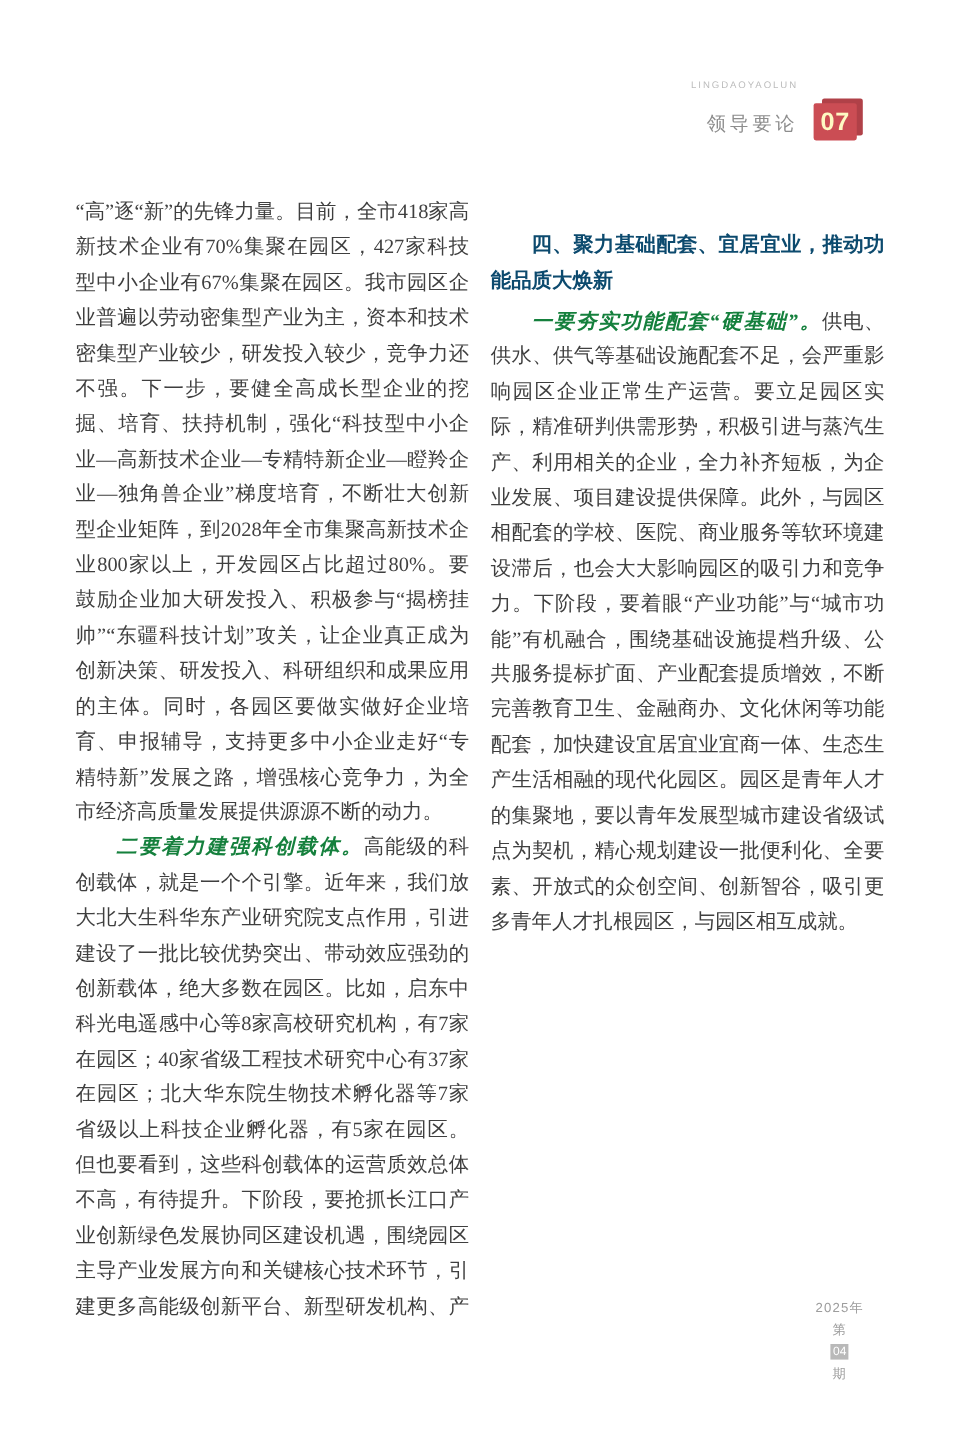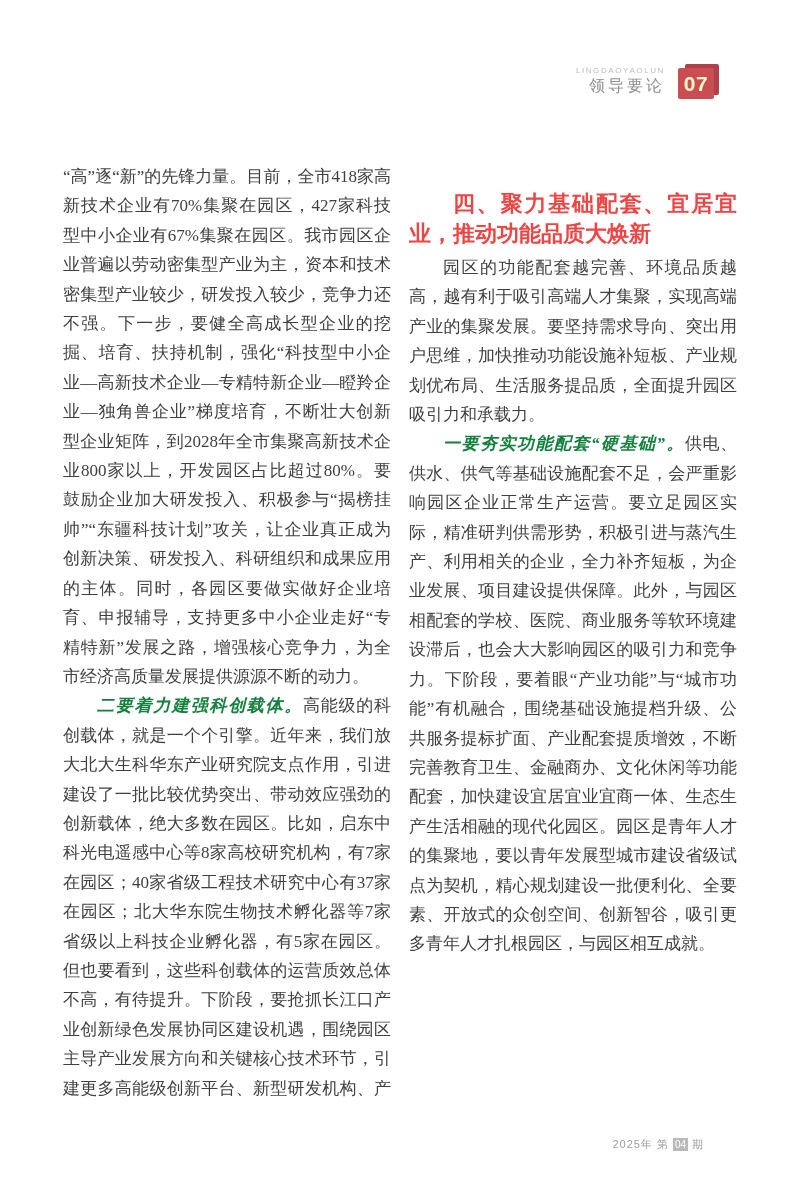--- a/index.html
+++ b/index.html
@@ -25,21 +25,21 @@
     text-align: right;
     font-family: "Liberation Sans", "DejaVu Sans", sans-serif;
     padding-bottom: 3px;
   }
   .eyebrow {
     font-size: 8px; letter-spacing: 1.6px;
     color: #bcbcbc; line-height: 10px;
   }
   .section-title {
     font-size: 16px; letter-spacing: 3px;
-    color: #8d8d8d; line-height: 20px; margin-top: 0;
+    color: #8d8d8d; line-height: 20px; margin-top: 18px;
   }
   .page-badge { position: relative; width: 36px; height: 31px; }
   .page-badge .badge-shadow {
     position: absolute; left: 7px; top: -4px;
     width: 34px; height: 31px;
     background: #b04148; border-radius: 2px;
   }
   .page-badge .badge-box {
     position: absolute; left: 0; top: 0;
     width: 36px; height: 31px;
@@ -67,35 +67,35 @@
   .para.no-indent { text-indent: 0; }
   .lead {
     color: #15803d;
     font-weight: bold;
     font-style: italic;
     letter-spacing: 1px;
     margin-top: 12px;
   }
   .heading {
     margin: 27px 0 5px 0;
-    color: #ef4444;
+    color: #0c4a6e;
     font-family: "Liberation Sans", "DejaVu Sans", sans-serif;
     font-weight: bold;
-    font-size: 22px; line-height: 29.5px;
+    font-size: 17px; line-height: 29.5px;
     text-indent: 2em;
     text-align: justify;
   }
 
   
   .page-footer {
-    position: absolute; right: 96px; bottom: 48px;
+    position: absolute; right: 80px; bottom: 48px;
     font-family: "Liberation Sans", "DejaVu Sans", sans-serif;
     font-size: 11px; color: #9d9d9d;
     letter-spacing: 1px;
-    display: flex; align-items: center; gap: 4px;
+    display: flex; align-items: center; gap: 4px; flex-direction: column;
   }
   .issue-no {
     display: inline-block;
     background: #b9b9b9; color: #ffffff;
     font-size: 10px; line-height: 13px;
     padding: 0 2px; letter-spacing: 0;
   }
 </style>
 </head>
 <body>
@@ -116,21 +116,20 @@
   <main class="columns">
 
     <section class="col">
       <p class="para no-indent"><span>“高”逐“新”的先锋力量。目前，全市418家高新技术企业有70%集聚在园区，427家科技型中小企业有67%集聚在园区。我市园区企业普遍以劳动密集型产业为主，资本和技术密集型产业较少，研发投入较少，竞争力还不强。下一步，要健全高成长型企业的挖掘、培育、扶持机制，强化“科技型中小企业—高新技术企业—专精特新企业—瞪羚企业—独角兽企业”梯度培育，不断壮大创新型企业矩阵，到2028年全市集聚高新技术企业800家以上，开发园区占比超过80%。要鼓励企业加大研发投入、积极参与“揭榜挂帅”“东疆科技计划”攻关，让企业真正成为创新决策、研发投入、科研组织和成果应用的主体。同时，各园区要做实做好企业培育、申报辅导，支持更多中小企业走好“专精特新”发展之路，增强核心竞争力，为全市经济高质量发展提供源源不断的动力。</span></p>
       <p class="para"><span class="lead">二要着力建强科创载体。</span><span>高能级的科创载体，就是一个个引擎。近年来，我们放大北大生科华东产业研究院支点作用，引进建设了一批比较优势突出、带动效应强劲的创新载体，绝大多数在园区。比如，启东中科光电遥感中心等8家高校研究机构，有7家在园区；40家省级工程技术研究中心有37家在园区；北大华东院生物技术孵化器等7家省级以上科技企业孵化器，有5家在园区。但也要看到，这些科创载体的运营质效总体不高，有待提升。下阶段，要抢抓长江口产业创新绿色发展协同区建设机遇，围绕园区主导产业发展方向和关键核心技术环节，引建更多高能级创新平台、新型研发机构、产业化基地、飞地研究机构。要强化各类科创载体专业化运营，在科技产出、创新型企业孵育、高层次人才引进等方面加强探索，全力提升科创载体服务效能。</span></p>
 
     </section>
 
     <section class="col">
       <h2 class="heading">四、聚力基础配套、宜居宜业，推动功能品质大焕新</h2>
-      <p class="para"><span>园区的功能配套越完善、环境品质越高，越有利于吸引高端人才集聚，实现高端产业的集聚发展。要坚持需求导向、突出用户思维，加快推动功能设施补短板、产业规划优布局、生活服务提品质，全面提升园区吸引力和承载力。</span></p>
       <p class="para"><span class="lead">一要夯实功能配套“硬基础”。</span><span>供电、供水、供气等基础设施配套不足，会严重影响园区企业正常生产运营。要立足园区实际，精准研判供需形势，积极引进与蒸汽生产、利用相关的企业，全力补齐短板，为企业发展、项目建设提供保障。此外，与园区相配套的学校、医院、商业服务等软环境建设滞后，也会大大影响园区的吸引力和竞争力。下阶段，要着眼“产业功能”与“城市功能”有机融合，围绕基础设施提档升级、公共服务提标扩面、产业配套提质增效，不断完善教育卫生、金融商办、文化休闲等功能配套，加快建设宜居宜业宜商一体、生态生产生活相融的现代化园区。园区是青年人才的集聚地，要以青年发展型城市建设省级试点为契机，精心规划建设一批便利化、全要素、开放式的众创空间、创新智谷，吸引更多青年人才扎根园区，与园区相互成就。</span></p>
 
     </section>
 
   </main>
 
   <footer class="page-footer">
     <span>2025年</span>
     <span>第</span>
     <span class="issue-no">04</span>

